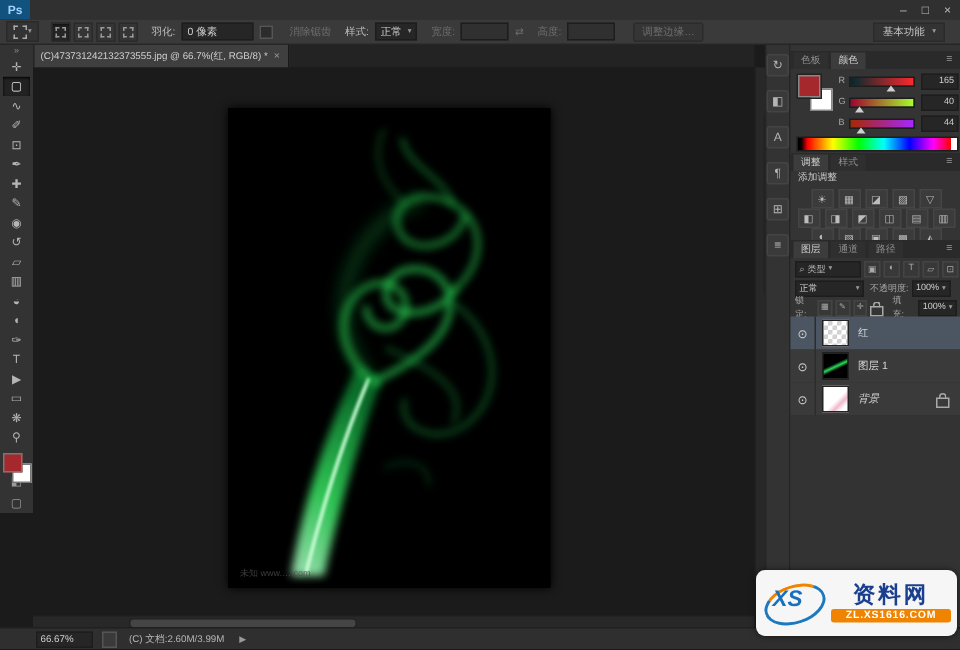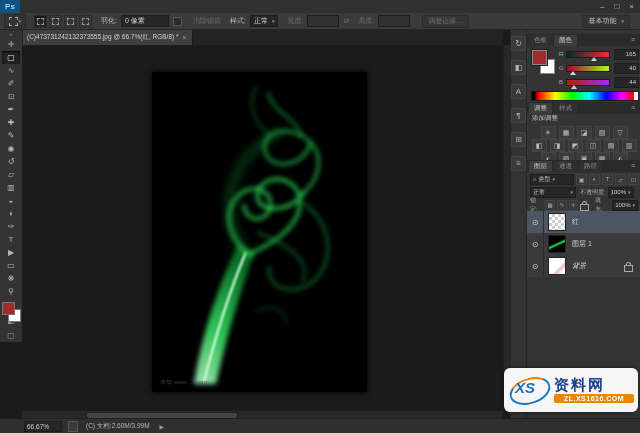--- a/index.html
+++ b/index.html
@@ -142,28 +142,28 @@
   
   .statusbar{left:0;top:418px;width:640px;height:15px;background:#2f2f2f;border-top:1px solid #202020;
     display:flex;align-items:center;font-size:6.5px;color:#b5b5b5;}
   .zoom-box{margin-left:24px;width:34px;height:9px;background:#262626;border:1px solid #1d1d1d;
     display:flex;align-items:center;padding-left:2px;color:#cfcfcf;}
   .doc-ico{width:8px;height:9px;border:1px solid #555;background:#3a3a3a;margin-left:6px;}
   .doc-info{margin-left:8px;}
   .status-arrow{margin-left:10px;color:#9a9a9a;font-size:6px;}
 
   
-  .sitemark{left:504px;top:368px;width:134px;height:44px;background:#f6f6f6;border-radius:6px;
+  .sitemark{left:504px;top:380px;width:134px;height:44px;background:#f6f6f6;border-radius:6px;
     z-index:60;display:flex;align-items:center;padding:2px 4px;box-sizing:border-box;gap:4px;
     box-shadow:0 0 4px rgba(0,0,0,.6);}
   .sm-logo{position:relative;width:42px;height:30px;flex:0 0 auto;}
   .sm-ellipse{position:absolute;left:1px;top:3px;width:38px;height:22px;border:2.5px solid #1c79c0;
     border-radius:50%;transform:rotate(-18deg);border-top-color:#f08300;}
   .sm-xs{position:absolute;left:7px;top:4px;font-size:15px;font-weight:bold;font-style:italic;color:#1a6fbd;}
-  .sm-right{display:flex;flex-direction:column;gap:1px;flex:1;}
+  .sm-right{display:flex;flex-direction:column;align-items:center;gap:1px;flex:1;}
   .sm-title{font-size:15px;font-weight:bold;color:#1b3f8f;letter-spacing:2px;line-height:16px;}
   .sm-url{width:100%;background:#f08300;color:#fff;font-size:7px;font-weight:bold;text-align:center;
     border-radius:2px;padding:1px 0;letter-spacing:.5px;}
 </style>
 </head>
 <body>
 
 <div id="screen">
 
   <div class="abs menubar">

